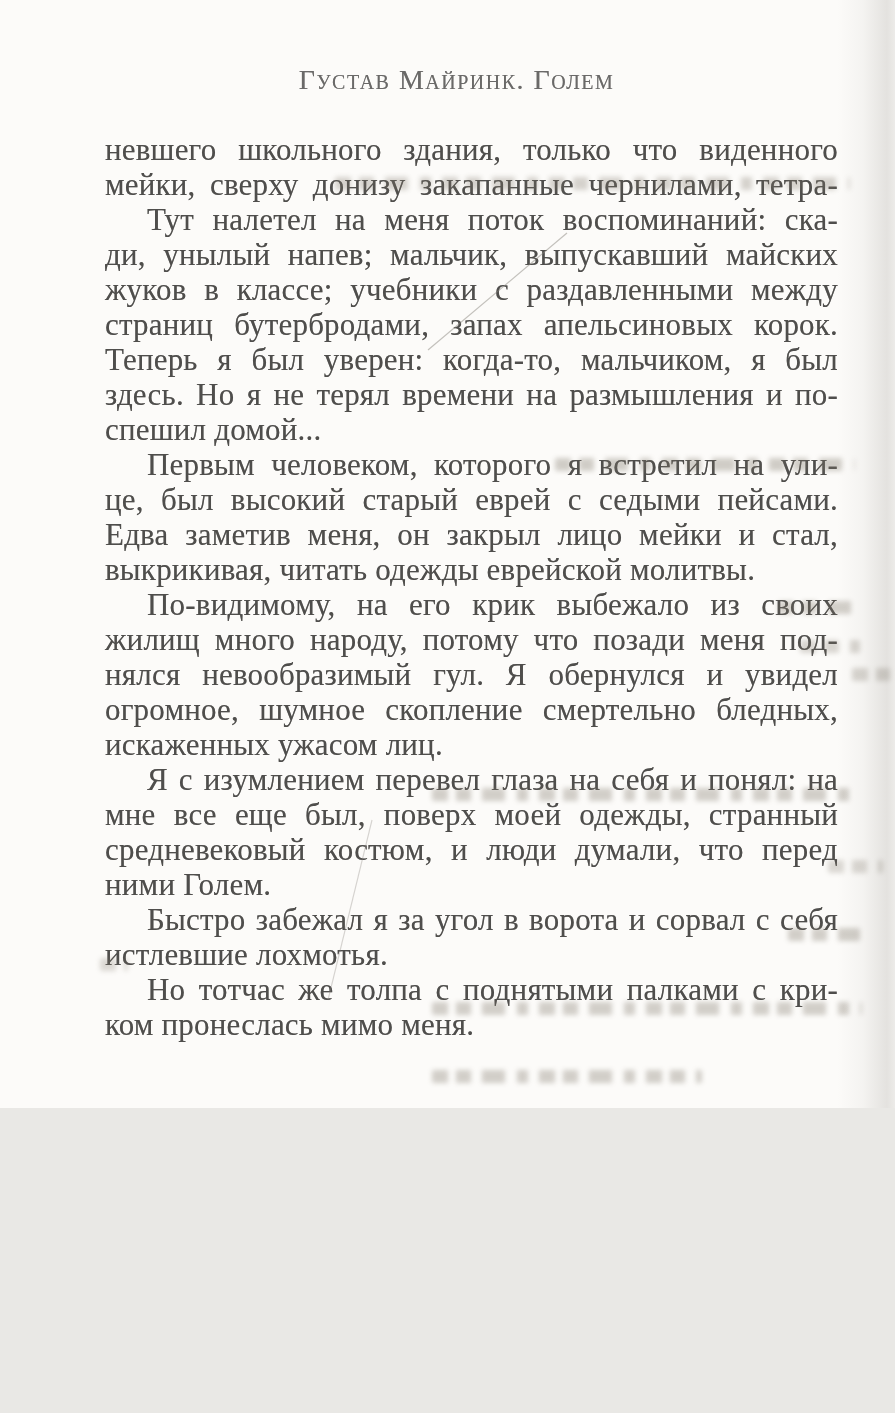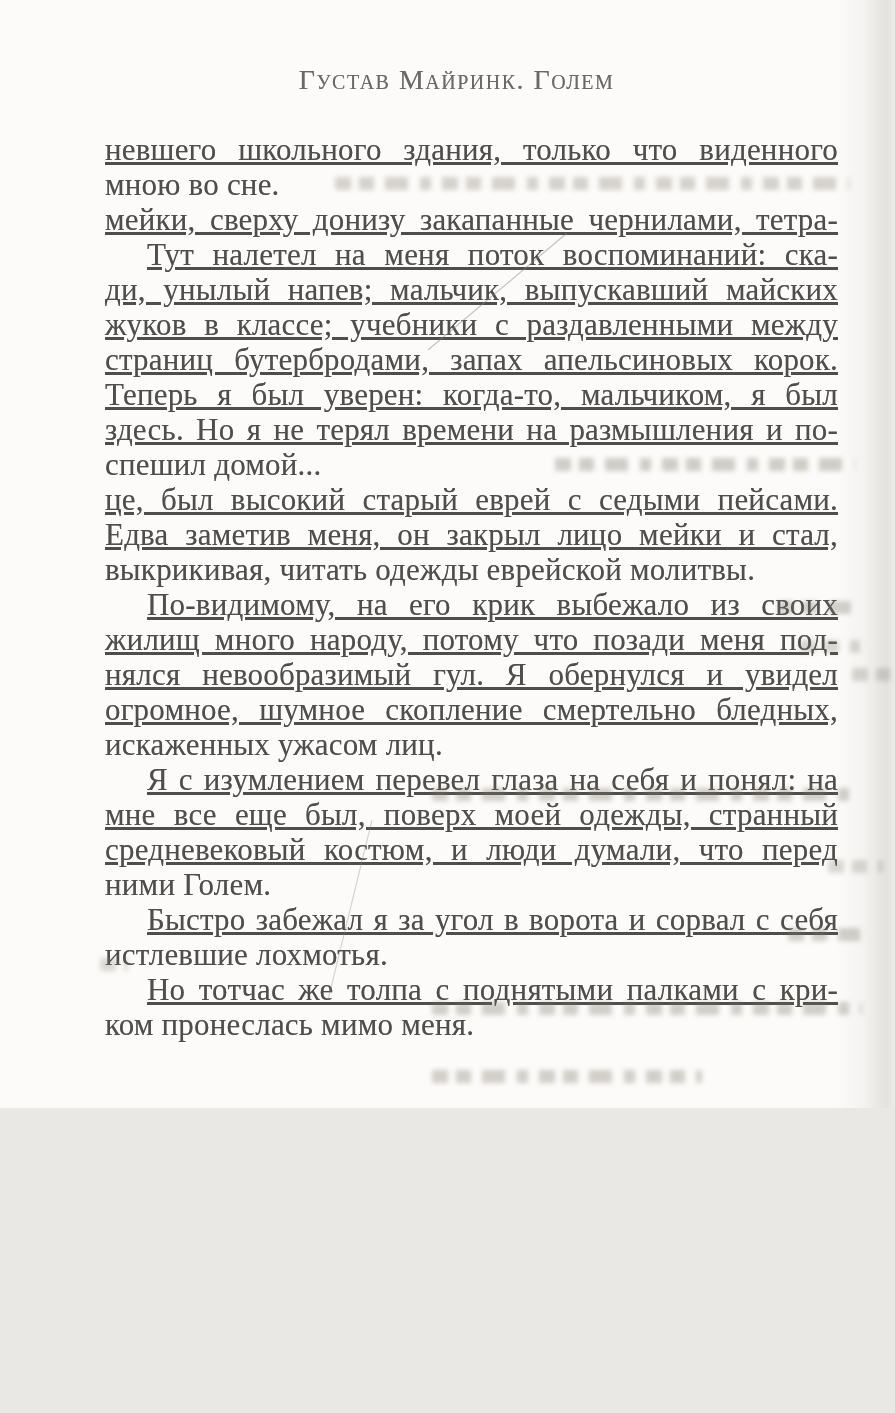--- a/index.html
+++ b/index.html
@@ -22,21 +22,21 @@
   }
   
   .body-text{
     position:absolute;left:105px;top:132px;width:733px;
     font-size:31px;line-height:35px;
     color:#4f4e4c;
     letter-spacing:.2px;
     text-shadow:0 0 .6px rgba(79,78,76,.5);
   }
   .text-line{height:35px;white-space:nowrap;text-align:left;}
-  .text-line.fill{white-space:normal;text-align:justify;text-align-last:justify;text-decoration:underline;}
+  .text-line.fill{white-space:normal;text-align:justify;text-align-last:justify;}
   .text-line.indent{padding-left:42px;}
   
   .ellipsis-line{
     position:absolute;left:105px;top:1092px;width:745px;height:22px;
     overflow:hidden;
     font-size:30px;line-height:20px;letter-spacing:11.5px;
     color:#5554557;color:#555458;
     text-shadow:0 0 .5px rgba(85,84,88,.6);
   }
   
@@ -66,29 +66,29 @@
 </style>
 </head>
 <body>
 
 <div class="page">
 
   <div class="running-header">Густав Майринк. Голем</div>
 
   <div class="body-text">
       <div class="text-line fill">невшего школьного здания, только что виденного</div>
-      <div class="text-line">мною во сне.</div>
       <div class="text-line fill">мейки, сверху донизу закапанные чернилами, тетра-</div>
       <div class="text-line fill indent">Тут налетел на меня поток воспоминаний: ска-</div>
       <div class="text-line fill">ди, унылый напев; мальчик, выпускавший майских</div>
       <div class="text-line fill">жуков в классе; учебники с раздавленными между</div>
       <div class="text-line fill">страниц бутербродами, запах апельсиновых корок.</div>
       <div class="text-line fill">Теперь я был уверен: когда-то, мальчиком, я был</div>
       <div class="text-line fill">здесь. Но я не терял времени на размышления и по-</div>
       <div class="text-line">спешил домой...</div>
+      <div class="text-line fill indent">Первым человеком, которого я встретил на ули-</div>
       <div class="text-line fill">це, был высокий старый еврей с седыми пейсами.</div>
       <div class="text-line fill">Едва заметив меня, он закрыл лицо мейки и стал,</div>
       <div class="text-line">выкрикивая, читать одежды еврейской молитвы.</div>
       <div class="text-line fill indent">По-видимому, на его крик выбежало из своих</div>
       <div class="text-line fill">жилищ много народу, потому что позади меня под-</div>
       <div class="text-line fill">нялся невообразимый гул. Я обернулся и увидел</div>
       <div class="text-line fill">огромное, шумное скопление смертельно бледных,</div>
       <div class="text-line">искаженных ужасом лиц.</div>
       <div class="text-line fill indent">Я с изумлением перевел глаза на себя и понял: на</div>
       <div class="text-line fill">мне все еще был, поверх моей одежды, странный</div>

